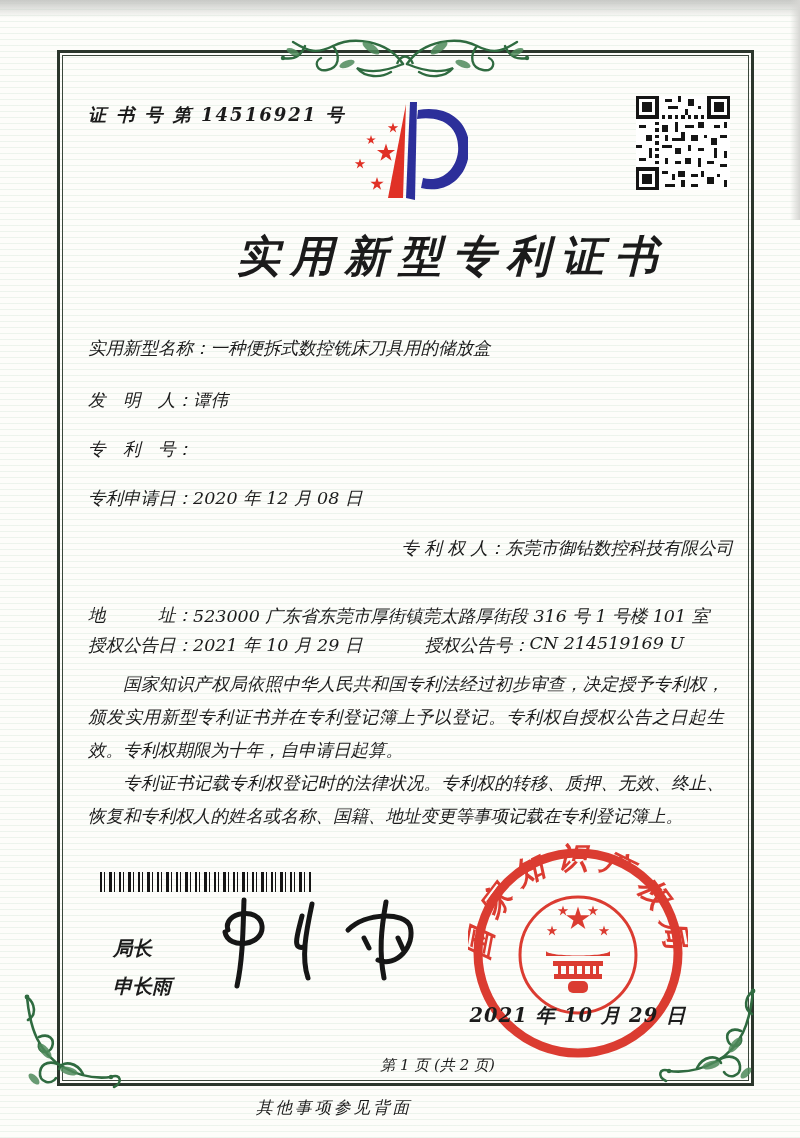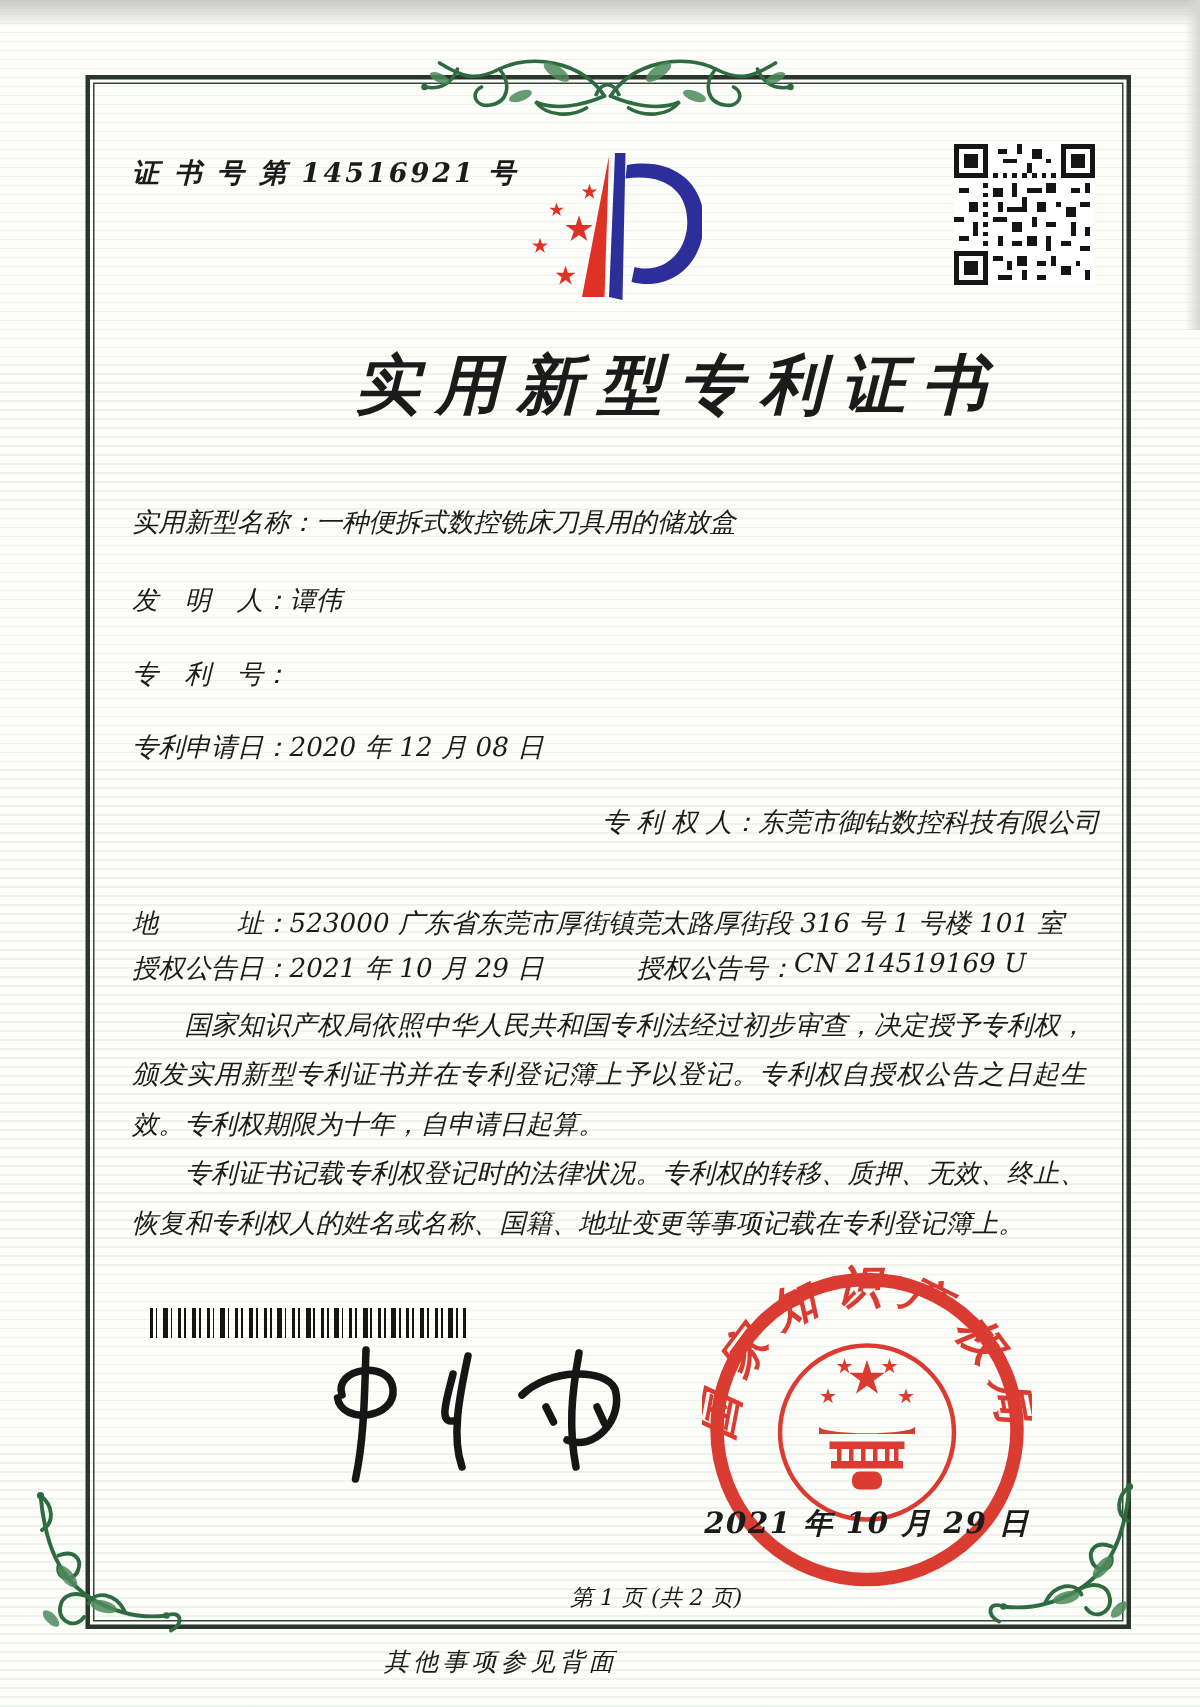--- a/index.html
+++ b/index.html
@@ -268,20 +268,24 @@
     </div>
   </div>
 
   <div class="abs body-text">
     <p>国家知识产权局依照中华人民共和国专利法经过初步审查，决定授予专利权，颁发实用新型专利证书并在专利登记簿上予以登记。专利权自授权公告之日起生效。专利权期限为十年，自申请日起算。</p>
     <p>专利证书记载专利权登记时的法律状况。专利权的转移、质押、无效、终止、恢复和专利权人的姓名或名称、国籍、地址变更等事项记载在专利登记簿上。</p>
   </div>
 
   <div class="abs barcode"></div>
 
+  <div class="abs director">
+    <div>局长</div>
+    <div>申长雨</div>
+  </div>
 
   <svg class="abs sig" viewBox="0 0 238 108">
     <g fill="none" stroke="#161616" stroke-width="5" stroke-linecap="round">
       <path d="M30,40 C24,22 62,16 64,36 C66,56 30,60 27,42"></path>
       <path d="M46,10 C45,38 45,68 39,96"></path>
       <path d="M104,26 C99,46 94,60 106,57"></path>
       <path d="M114,14 C108,42 103,68 110,88"></path>
       <path d="M150,40 C168,22 206,22 212,36 C218,56 198,78 180,70"></path>
       <path d="M188,12 C183,40 181,62 186,88"></path>
       <path d="M166,48 L171,58"></path>

